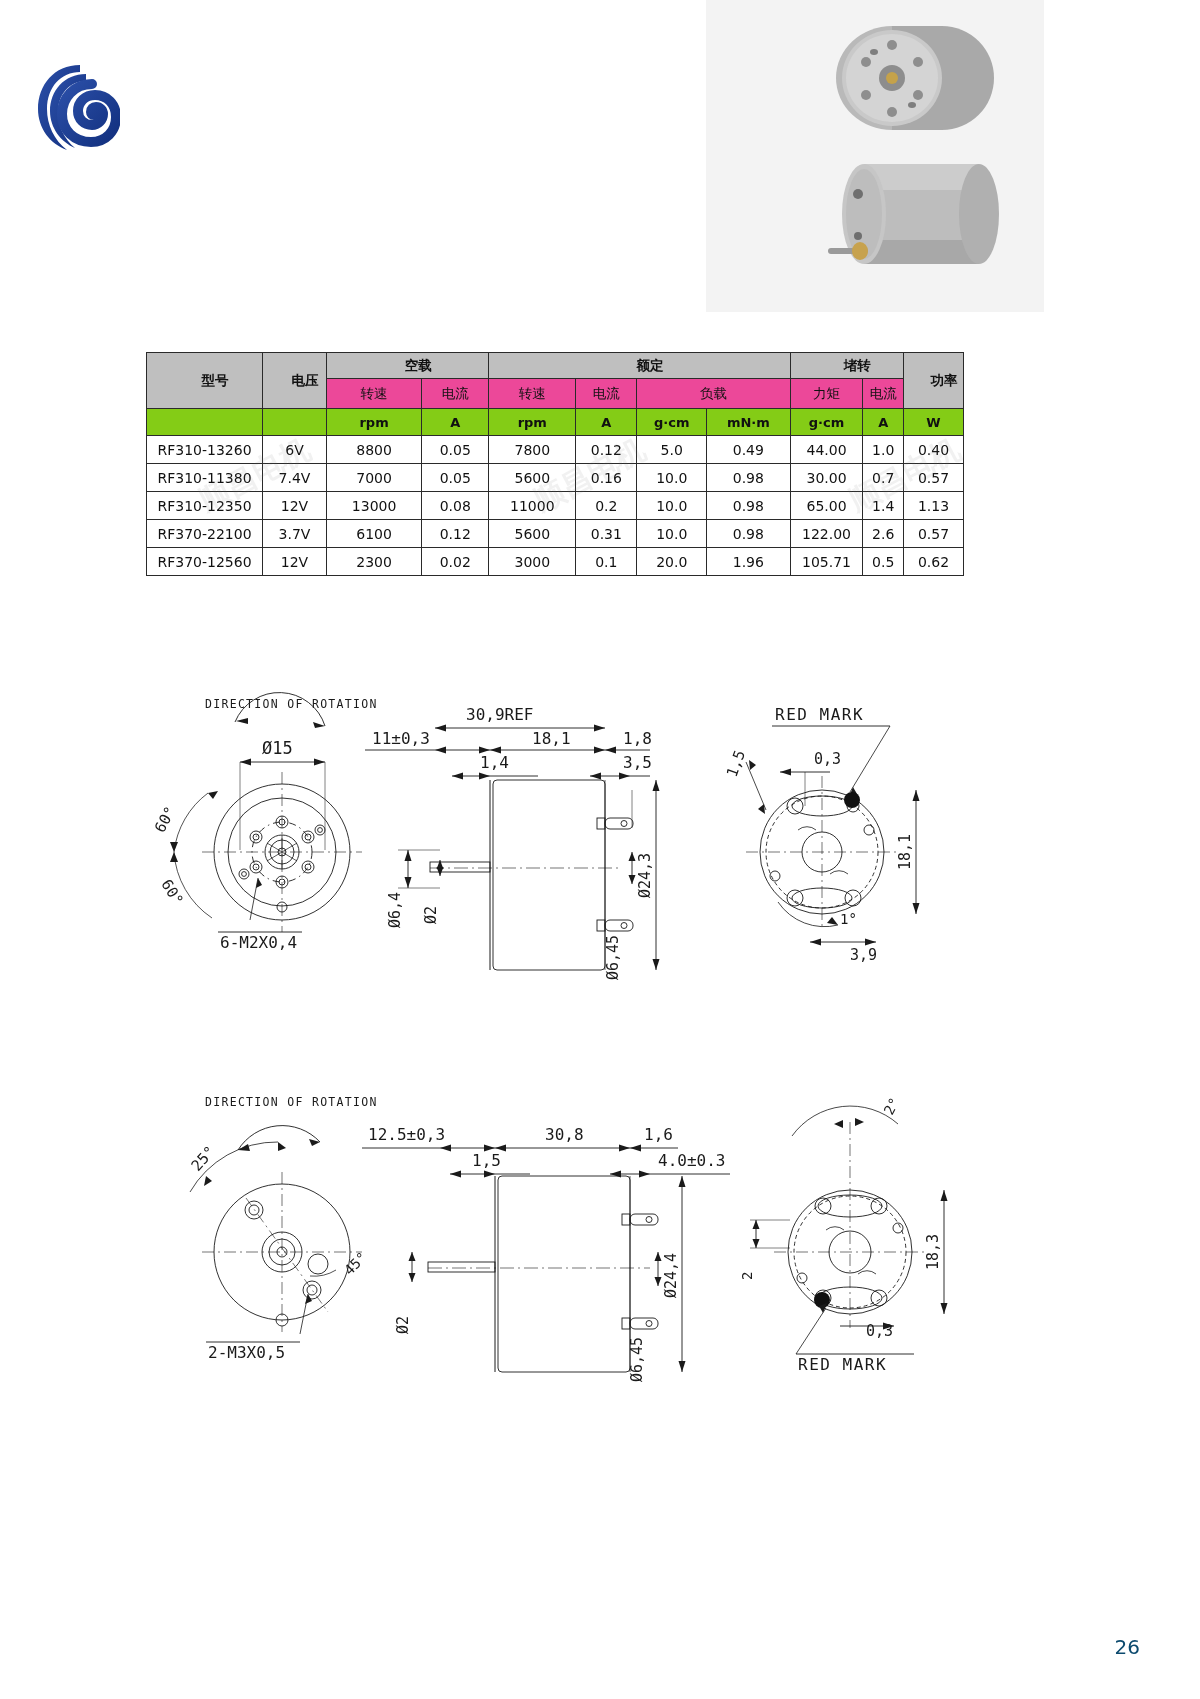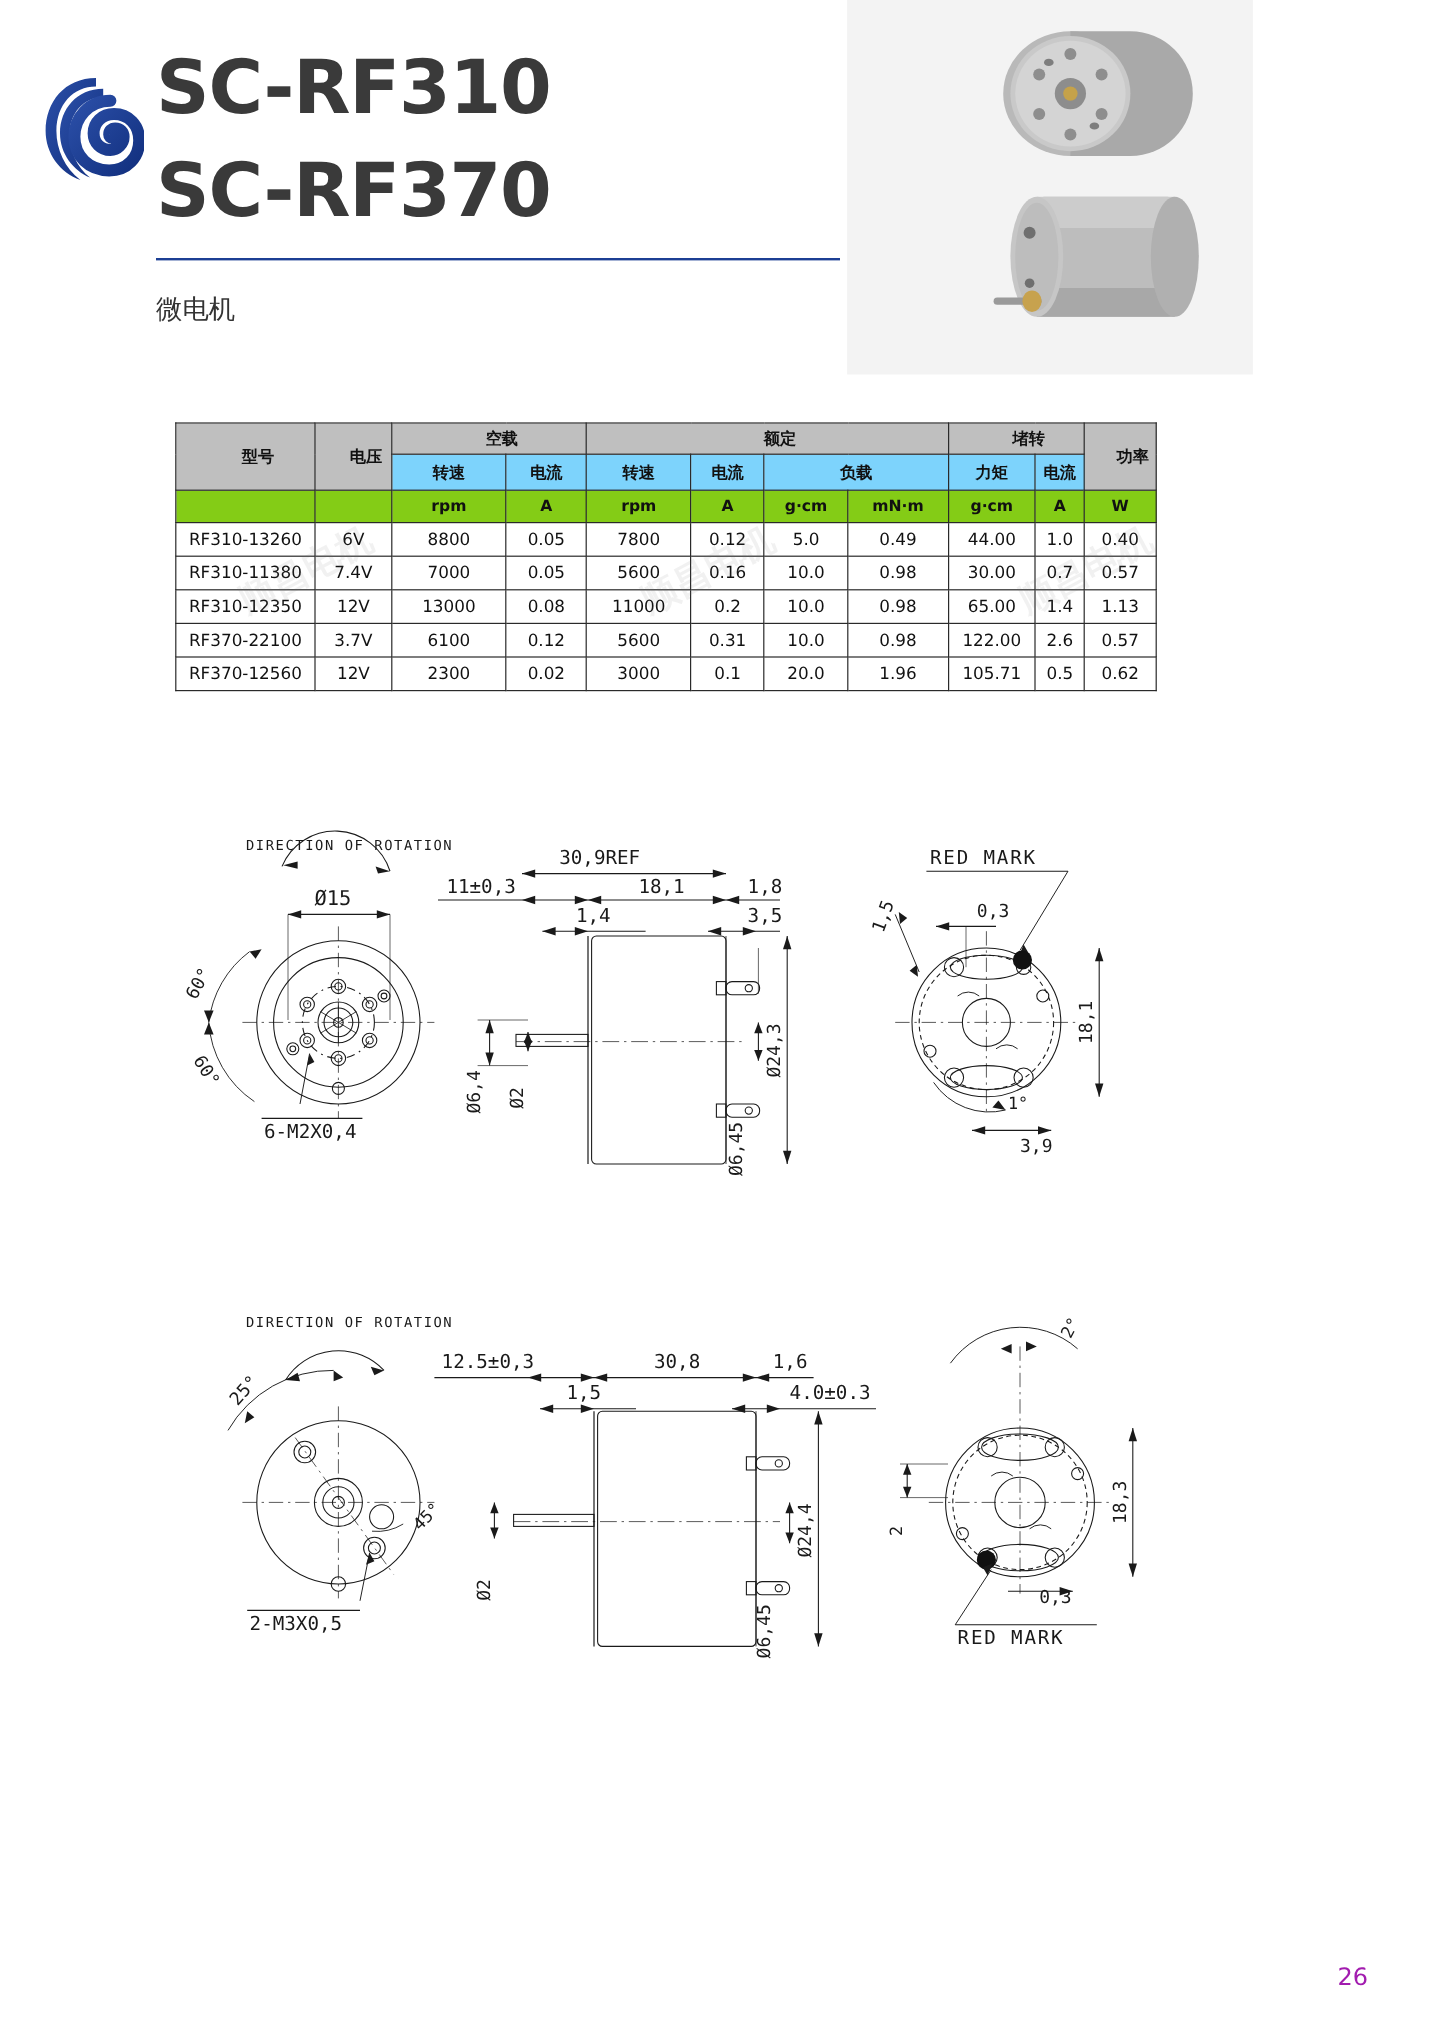--- a/index.html
+++ b/index.html
@@ -77,22 +77,22 @@
     color: #111;
     padding: 0;
   }
   table.spec th.grp {
     background: #bfbfbf;
     font-weight: 700;
     height: 26px;
     padding-left: 21px;
   }
   table.spec th.sub {
-    background: #7dd3fc;
-    font-weight: 700;
+    background: #ec4899;
+    font-weight: 400;
     height: 30px;
   }
   table.spec th.unit {
     background: #84cc16;
     font-weight: 700;
     height: 27px;
     font-size: 13px;
   }
   table.spec td {
     height: 28px;
@@ -107,21 +107,21 @@
     font-family: "DejaVu Sans Mono", monospace;
     text-align: right;
   }
   .dwg svg { display: block; }
 
   .page-num {
     position: absolute;
     right: 60px;
     bottom: 40px;
     font-size: 20px;
-    color: #a21caf;
+    color: #0c4a6e;
     font-family: "DejaVu Sans", sans-serif;
   }
 
   .wm {
     position: absolute;
     color: rgba(120,120,120,0.10);
     font-size: 30px;
     font-family: "DejaVu Sans", sans-serif;
     transform: rotate(-28deg);
     pointer-events: none;
@@ -141,26 +141,20 @@
           <stop offset="0%" stop-color="#2b4fa8"></stop>
           <stop offset="100%" stop-color="#12307f"></stop>
         </linearGradient>
       </defs>
       <path d="M44 3 C18 3 2 23 2 47 C2 66 14 82 31 88 C18 78 11 63 11 47 C11 25 25 10 44 10 Z" fill="url(#lg)"></path>
       <path d="M50 12 C28 12 14 29 14 49 C14 66 25 80 39 86 C28 77 22 64 22 50 C22 32 34 19 50 19 Z" fill="url(#lg)"></path>
       <path d="M56 22 C38 22 26 36 26 52 C26 68 38 80 55 80 C70 80 80 69 80 55 C80 42 71 33 59 33 C49 33 42 40 42 49 C42 57 48 63 56 63 C62 63 67 58 67 52 C67 48 64 45 60 45 C57 45 55 47 55 50 C55 52 56 53 58 53 C59 53 60 52 60 51" fill="none" stroke="url(#lg)" stroke-width="10" stroke-linecap="round"></path>
     </svg>
   </div>
 
-  <div class="title-block">
-    <div class="model-title">SC-RF310</div>
-    <div class="model-title">SC-RF370</div>
-    <div class="title-rule"></div>
-    <div class="subtitle">微电机</div>
-  </div>
 
   <div class="photo-panel">
     
     <svg width="338" height="312" viewBox="0 0 338 312">
       <rect x="0" y="0" width="338" height="312" fill="#f3f3f3"></rect>
 
       <g>
         <ellipse cx="186" cy="78" rx="56" ry="52" fill="#b9b9b9"></ellipse>
         <path d="M186 26 L236 26 A52 52 0 0 1 236 130 L186 130 Z" fill="#a9a9a9"></path>
         <ellipse cx="186" cy="78" rx="50" ry="48" fill="#c9c9c9"></ellipse>

